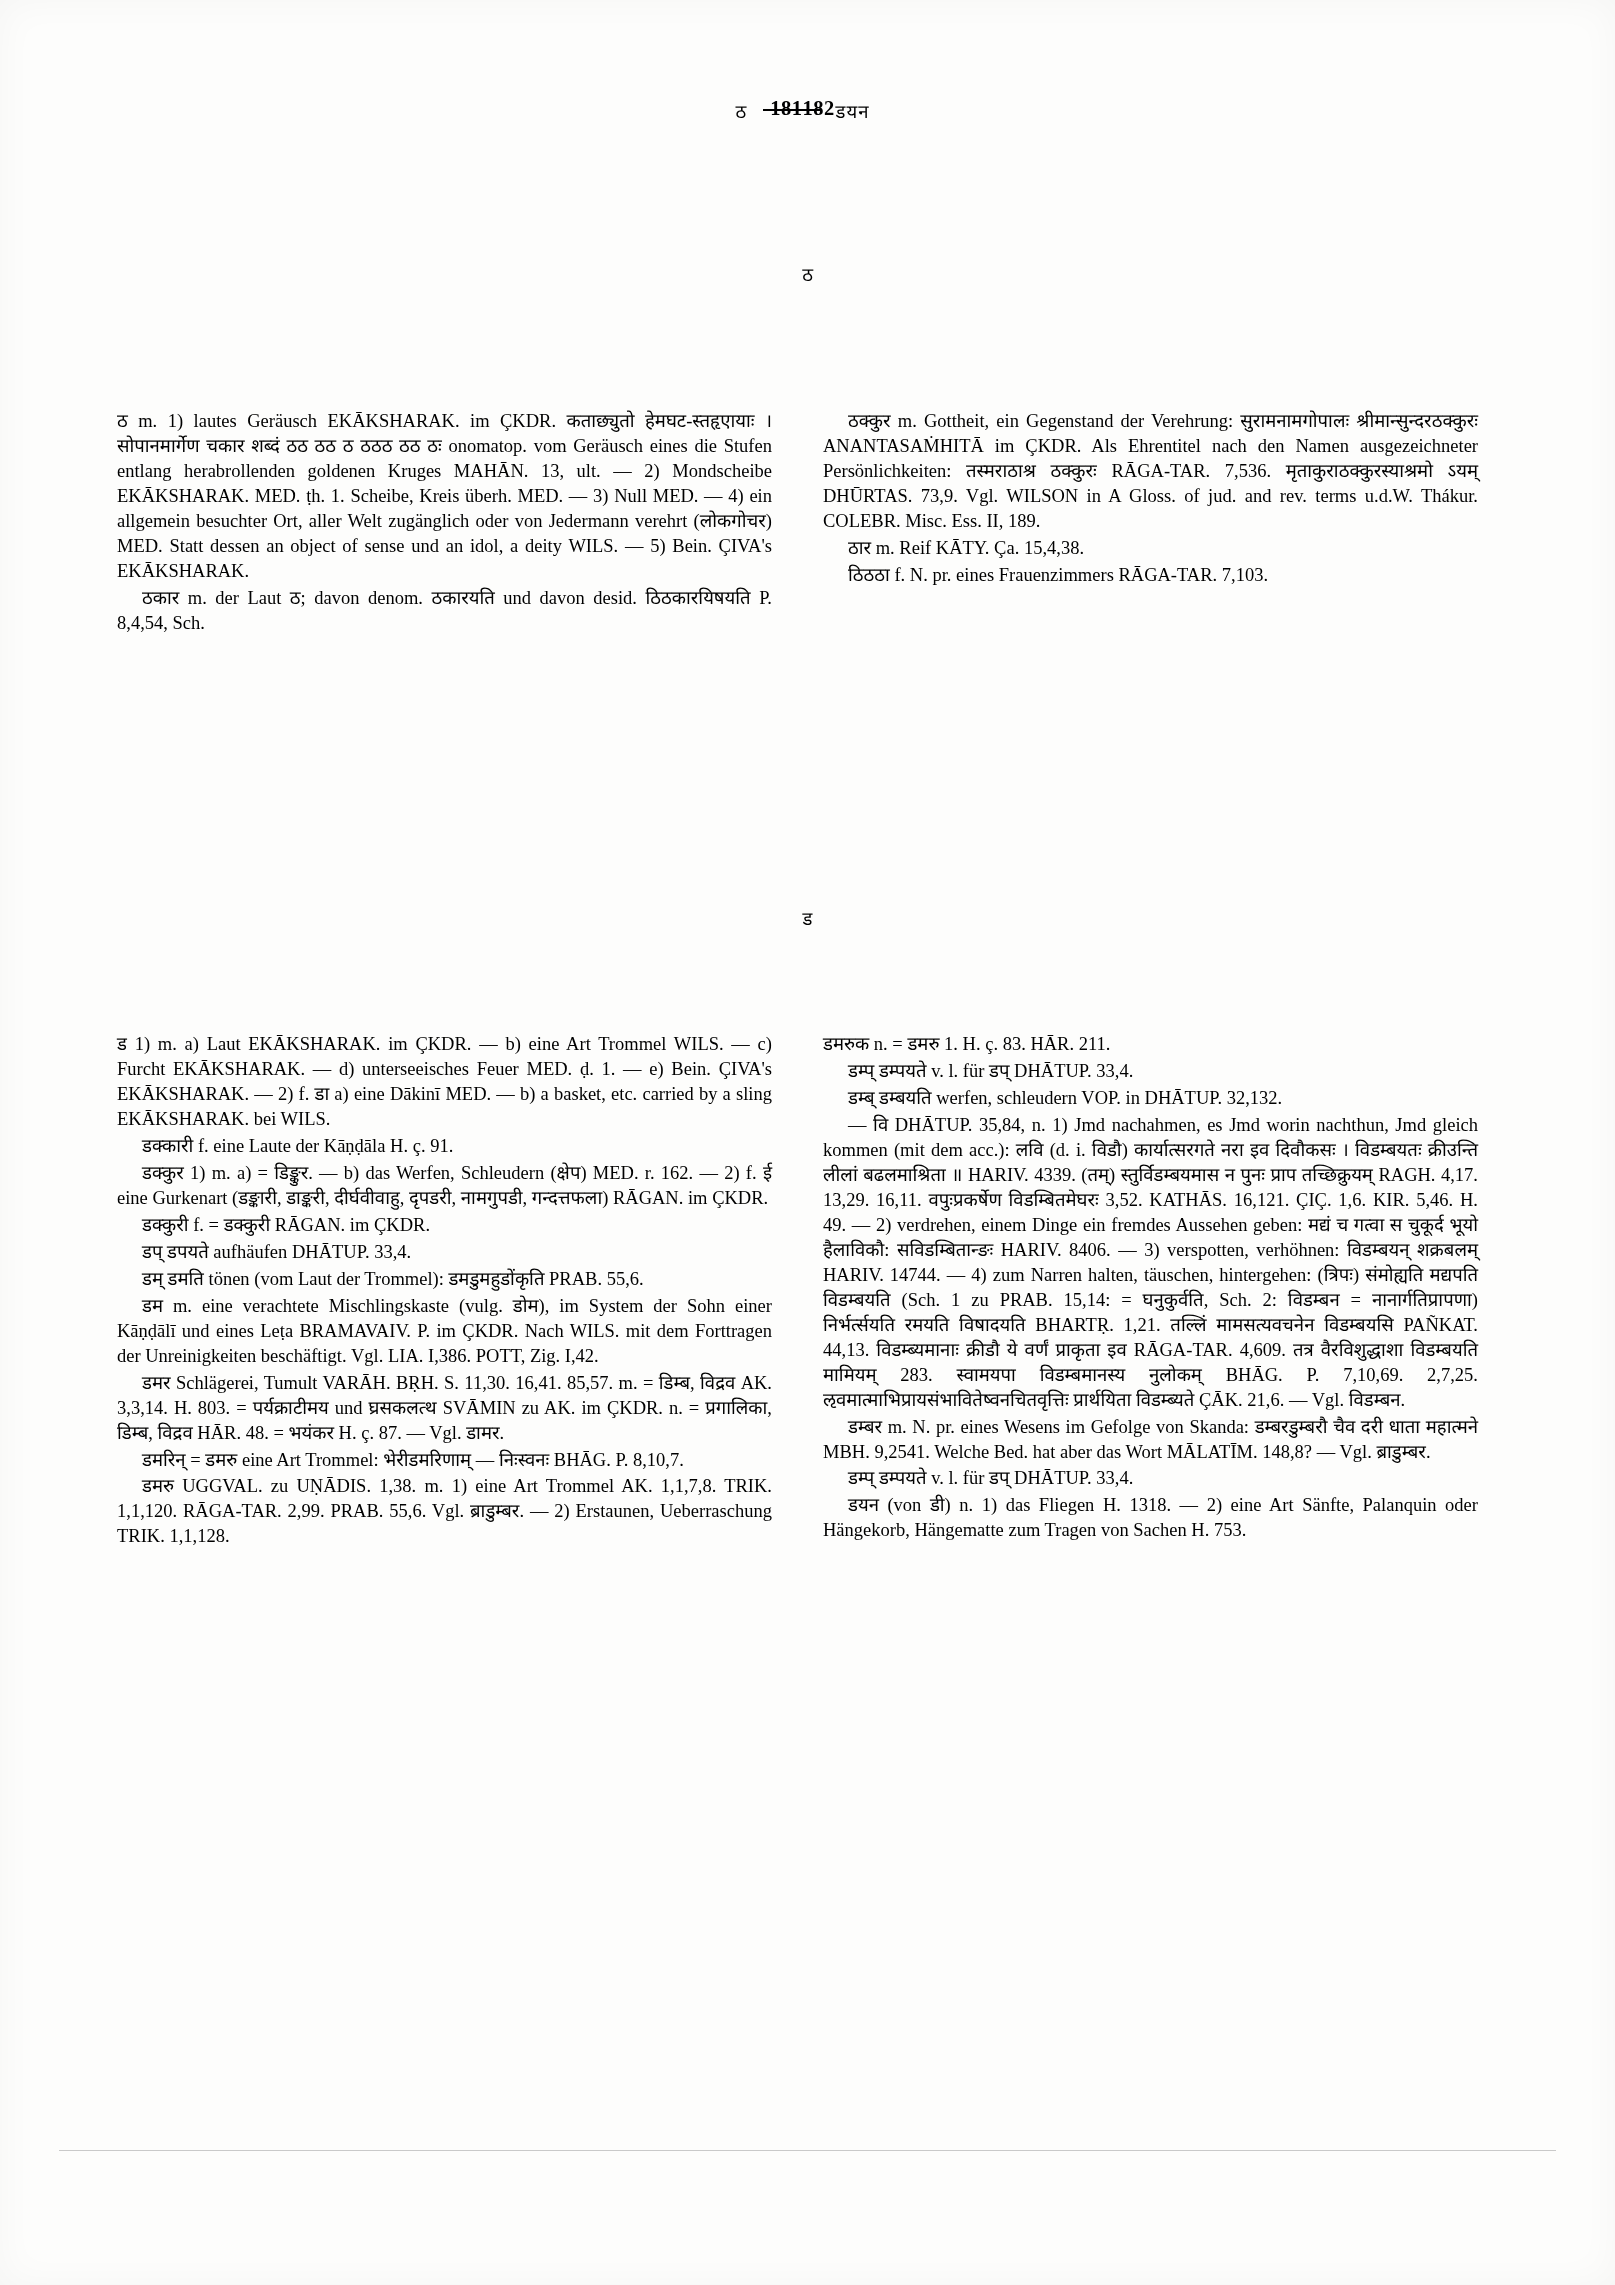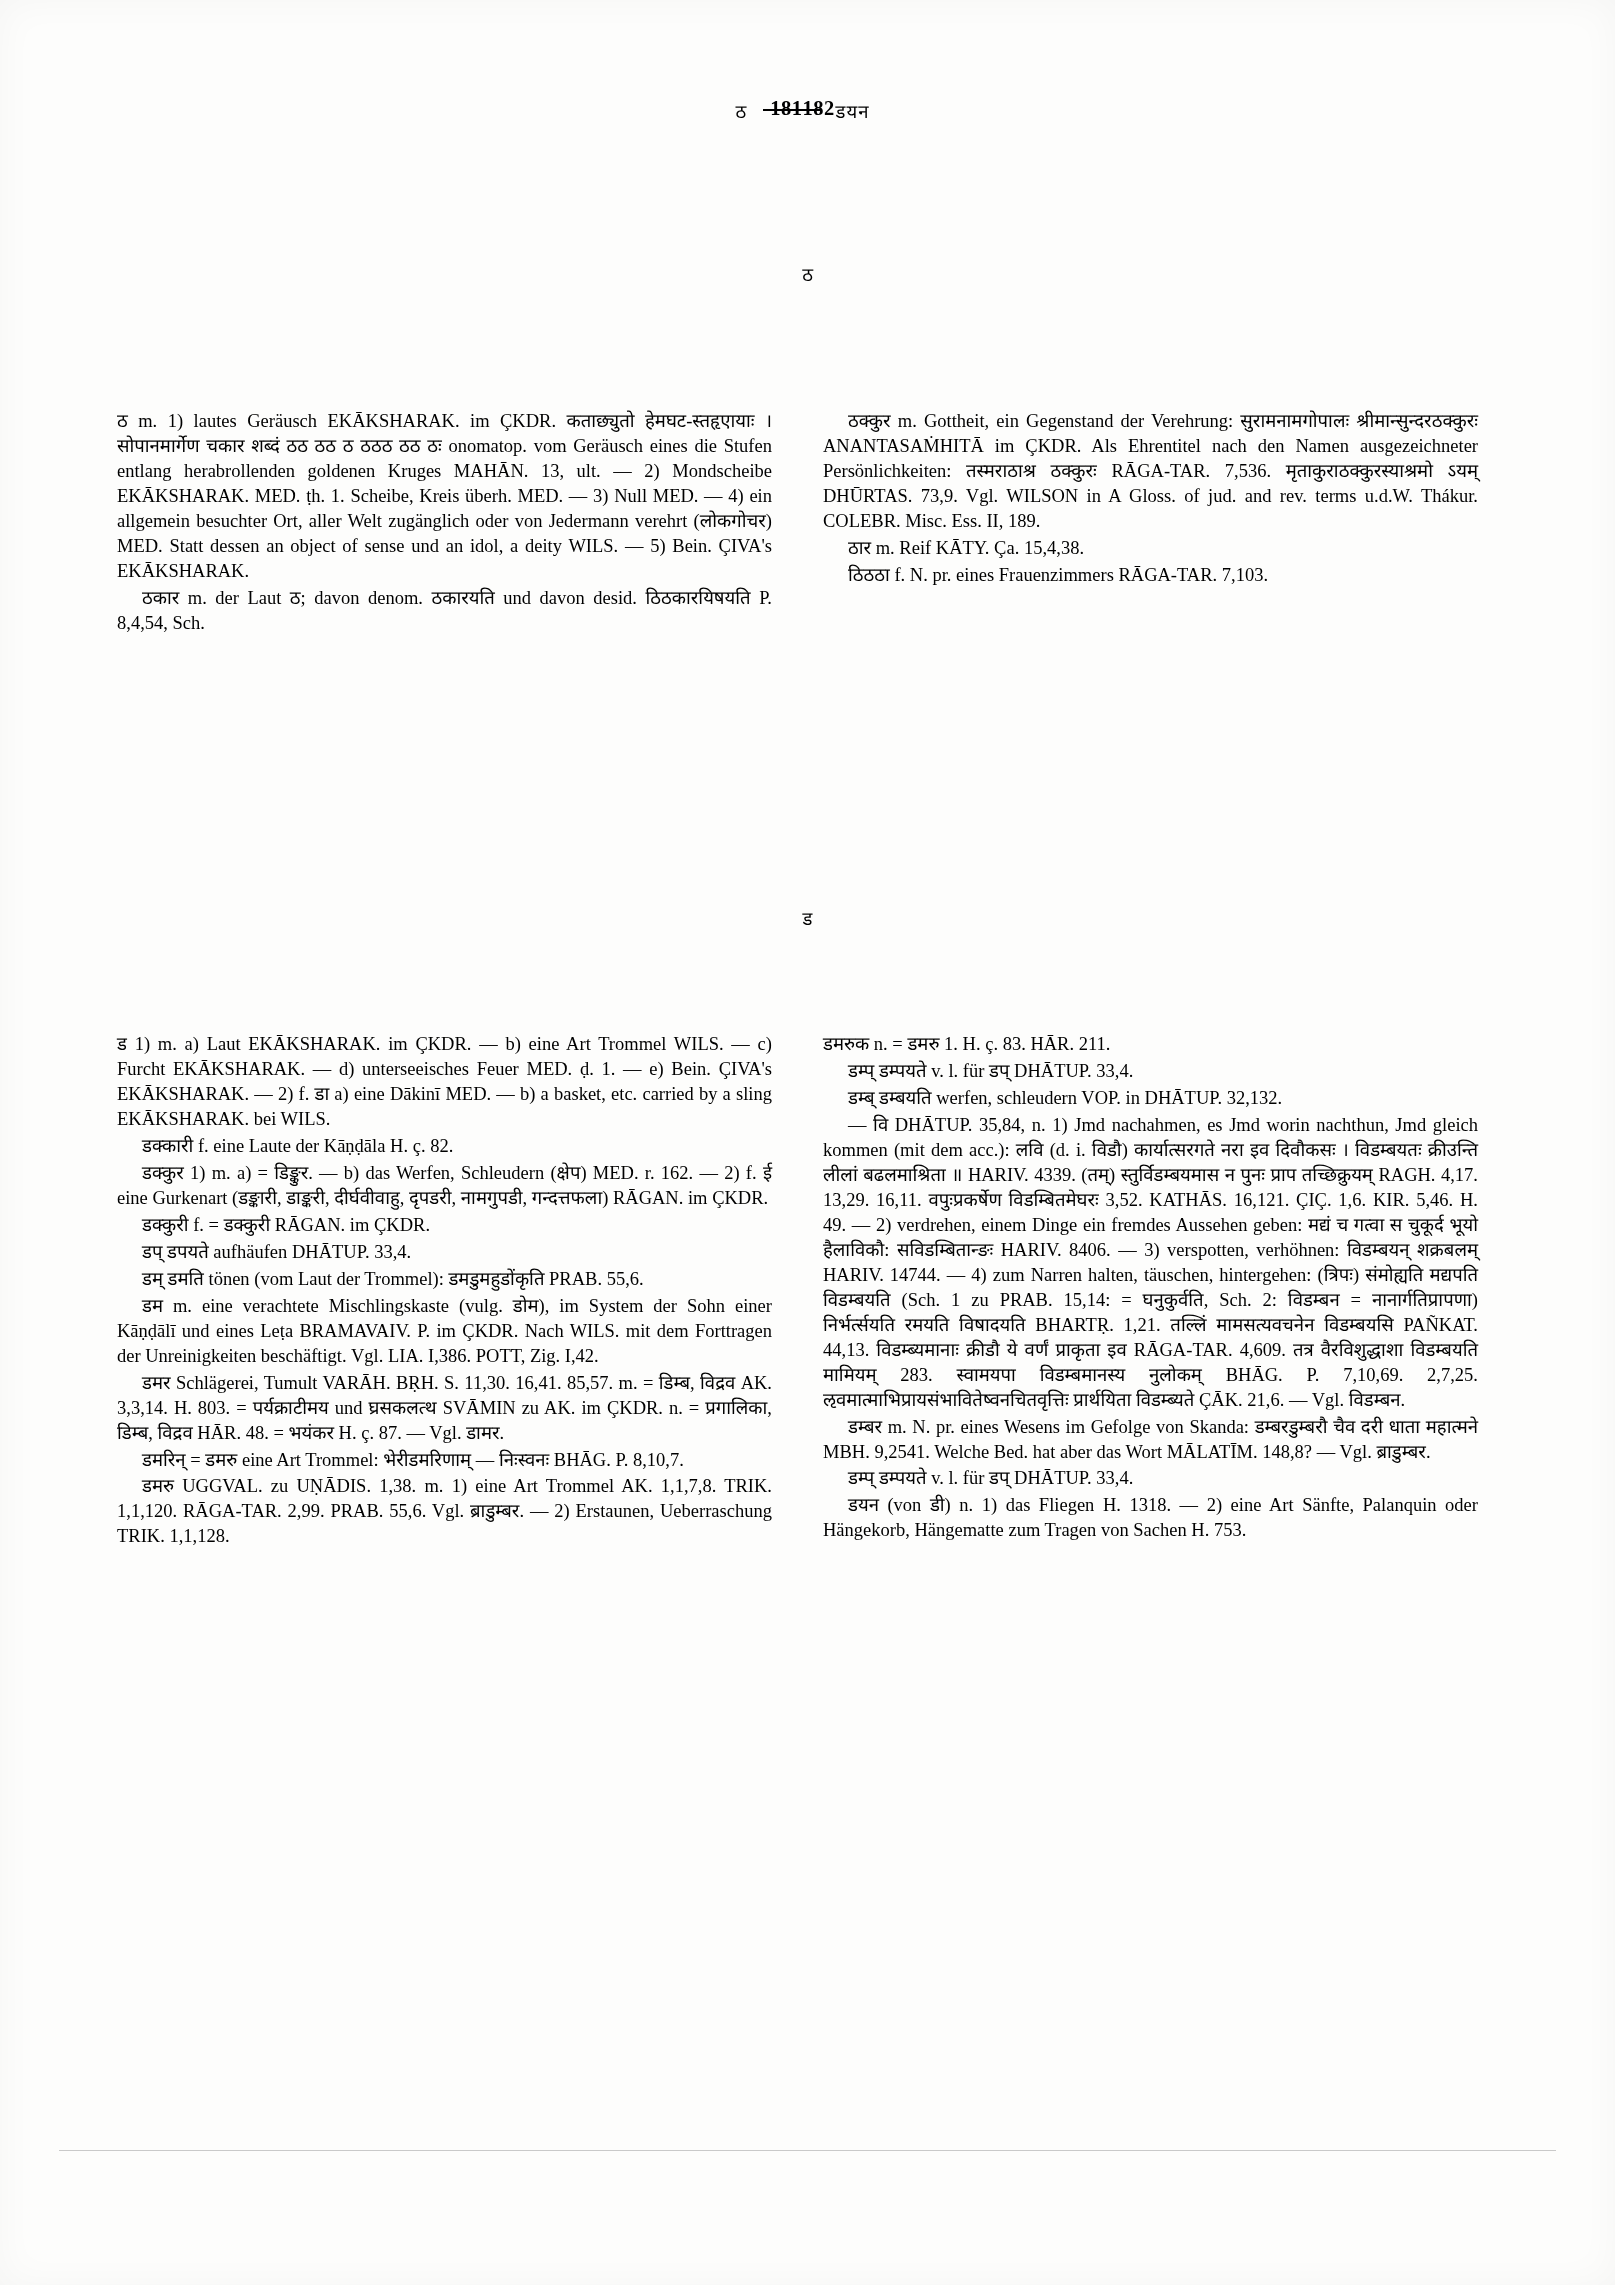--- a/index.html
+++ b/index.html
@@ -134,21 +134,21 @@
       <p class="dev">ठार m. Reif KĀTY. Ça. 15,4,38.</p>
       <p class="dev">ठिठठा f. N. pr. eines Frauenzimmers RĀGA-TAR. 7,103.</p>
     </div>
   </div>
 
   <div id="letter-da-block" class="sectionletter dev">ड</div>
 
   <div class="cols" id="cols-da">
     <div class="col">
       <p class="noindent dev">ड 1) m. a) Laut EKĀKSHARAK. im ÇKDR. — b) eine Art Trommel WILS. — c) Furcht EKĀKSHARAK. — d) untersee­isches Feuer MED. ḍ. 1. — e) Bein. ÇIVA's EKĀKSHARAK. — 2) f. डा a) eine Dākinī MED. — b) a basket, etc. carried by a sling EKĀKSHARAK. bei WILS.</p>
-      <p class="dev">डक्कारी f. eine Laute der Kāṇḍāla H. ç. 82.</p>
+      <p class="dev">डक्कारी f. eine Laute der Kāṇḍāla H. ç. 91.</p>
       <p class="dev">डक्कुर 1) m. a) = डिङ्कुर. — b) das Werfen, Schleudern (क्षेप) MED. r. 162. — 2) f. ई eine Gurkenart (डङ्कारी, डाङ्करी, दीर्घवीवाहु, दृपडरी, नामगुपडी, गन्दत्तफला) RĀGAN. im ÇKDR.</p>
       <p class="dev">डक्कुरी f. = डक्कुरी RĀGAN. im ÇKDR.</p>
       <p class="dev">डप् डपयते aufhäufen DHĀTUP. 33,4.</p>
       <p class="dev">डम् डमति tönen (vom Laut der Trommel): डमडुमहुडोंकृति PRAB. 55,6.</p>
       <p class="dev">डम m. eine verachtete Mischlingskaste (vulg. डोम), im System der Sohn einer Kāṇḍālī und eines Leṭa BRAMAVAIV. P. im ÇKDR. Nach WILS. mit dem Forttragen der Unreinigkeiten beschäftigt. Vgl. LIA. I,386. POTT, Zig. I,42.</p>
       <p class="dev">डमर Schlägerei, Tumult VARĀH. BṚH. S. 11,30. 16,41. 85,57. m. = डिम्ब, विद्रव AK. 3,3,14. H. 803. = पर्यक्राटीमय und घ्रसकलत्थ SVĀMIN zu AK. im ÇKDR. n. = प्रगालिका, डिम्ब, विद्रव HĀR. 48. = भयंकर H. ç. 87. — Vgl. डामर.</p>
       <p class="dev">डमरिन् = डमरु eine Art Trommel: भेरीडमरिणाम् — निःस्वनः BHĀG. P. 8,10,7.</p>
       <p class="dev">डमरु UGGVAL. zu UṆĀDIS. 1,38. m. 1) eine Art Trommel AK. 1,1,7,8. TRIK. 1,1,120. RĀGA-TAR. 2,99. PRAB. 55,6. Vgl. ब्राडुम्बर. — 2) Erstaunen, Ueberraschung TRIK. 1,1,128.</p>
     </div>
     <div class="col">

